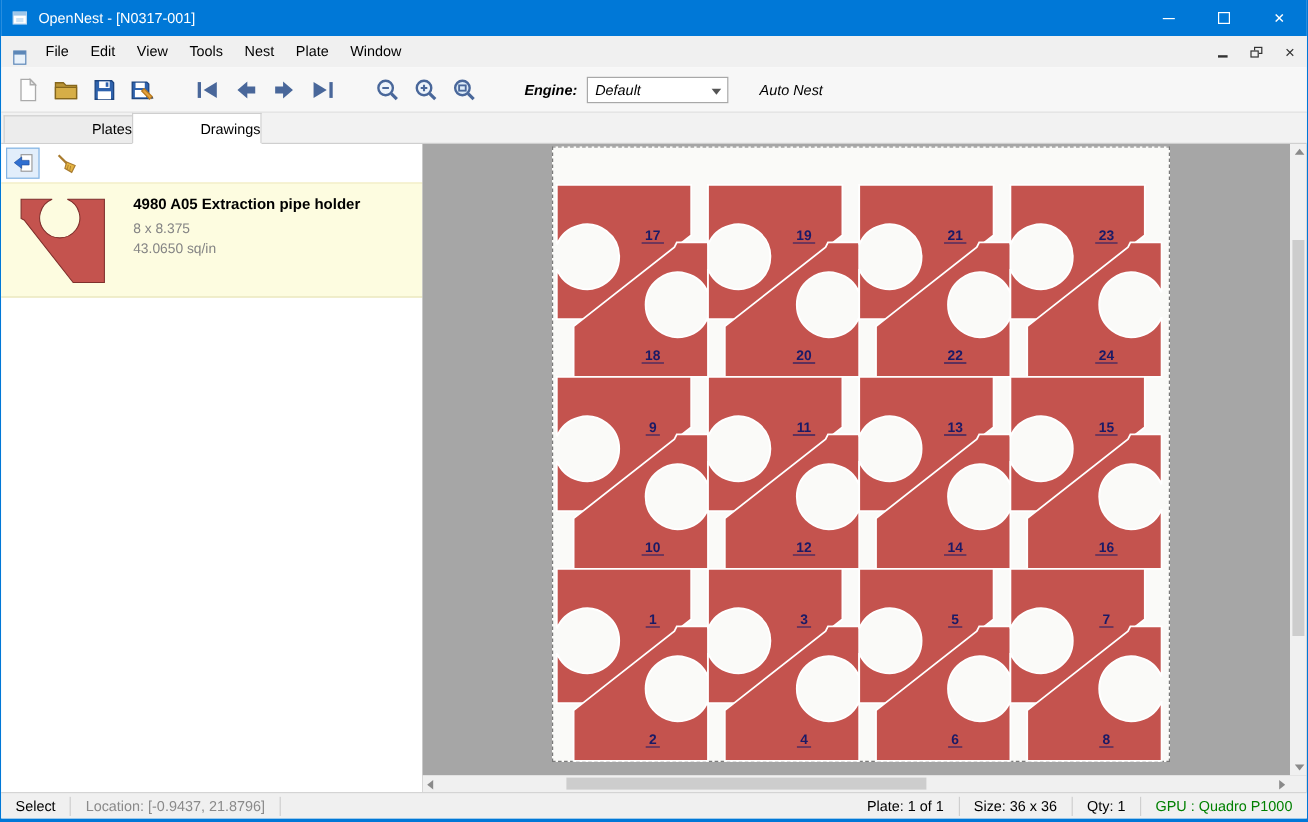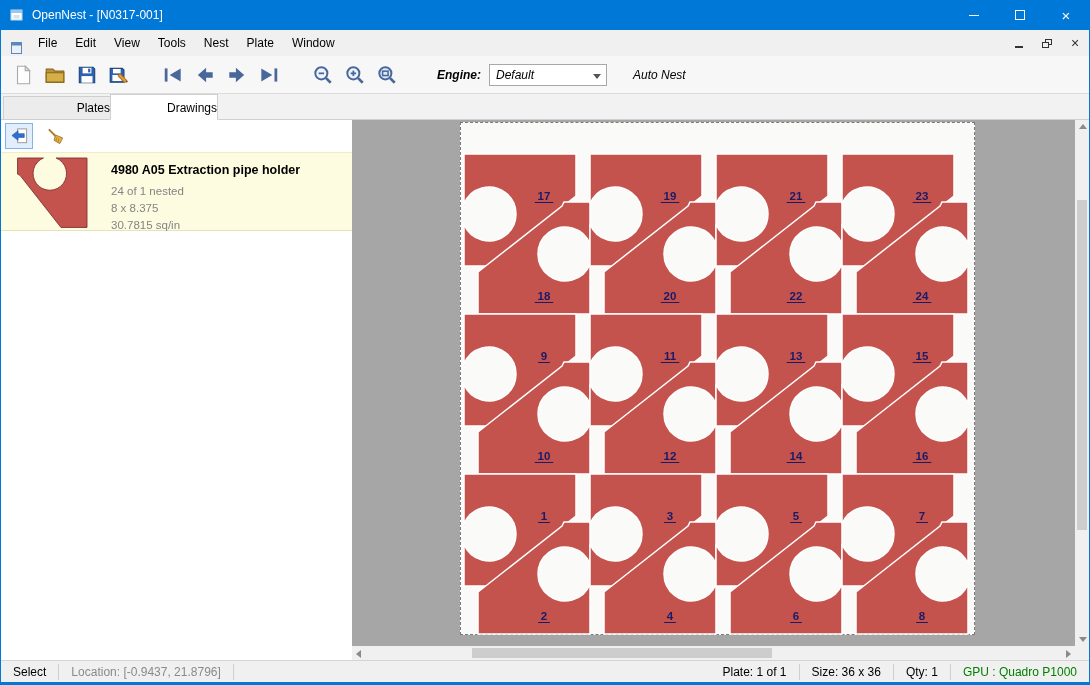--- a/index.html
+++ b/index.html
@@ -46,21 +46,21 @@
   .tab.active { background:#fff; height:26px; line-height:26px; margin-bottom:-1px; border-bottom:1px solid #fff; }
 
   
   .content { flex:1; display:flex; min-height:0; }
   .left-panel { width:351px; background:#fff; display:flex; flex-direction:column; }
   .panel-toolbar { height:32px; display:flex; align-items:center; padding:3px 4px; gap:8px; }
   .panel-btn { width:28px; height:26px; display:flex; align-items:center; justify-content:center; background:transparent; border:1px solid transparent; }
   .panel-btn svg { width:19px; height:19px; }
   .panel-btn.framed { border:1px solid #84b4e4; background:#e2eefb; }
 
-  .drawing-item { background:#fdfce0; border-top:1px solid #f0ecc4; border-bottom:1px solid #e7e3b8; display:flex; padding:8px 6px; height:79px; }
+  .drawing-item { background:#fdfce0; border-top:1px solid #f0ecc4; border-bottom:1px solid #e7e3b8; display:flex; padding:8px 6px; height:96px; }
   .thumb { width:92px; flex:0 0 92px; display:flex; align-items:center; justify-content:center; }
   .item-info { padding-left:12px; padding-top:2px; }
   .item-title { font-weight:bold; font-size:12.5px; color:#000; margin-bottom:6px; }
   .item-line { color:#848484; font-size:11.5px; line-height:17px; }
 
   .canvas { flex:1; background:#a6a6a6; position:relative; overflow:hidden; }
   .plate { position:absolute; left:108px; top:2px; width:515px; height:513px; background:#fafaf8; border:1px dashed #7a7a7a; }
   .plate svg { position:absolute; left:0; top:0; }
 
   
@@ -247,23 +247,22 @@
           </button>
       </div>
       <div class="drawing-item">
         <div class="thumb">
           <svg width="88" height="80" viewBox="0 0 88 80">
             <path id="thumb-shape" d="M0 0 L112 0 L112 42 L28 108 L26 112 L0 112 L0 70.2 A27 27 0 1 0 0 49.8 Z" transform="translate(78,6) rotate(90) scale(0.62)" fill="#c4534e" stroke="#7e2f2c" stroke-width="1.4"></path>
           </svg>
         </div>
         <div class="item-info">
           <div class="item-title">4980 A05 Extraction pipe holder</div>
-          <div class="item-line">24 of 1 nested</div>
           <div class="item-line">8 x 8.375</div>
-          <div class="item-line">30.7815 sq/in</div>
+          <div class="item-line">43.0650 sq/in</div>
         </div>
       </div>
     </div>
 
     <div class="canvas" style="background: rgb(166, 166, 166);">
       <div class="plate">
         <svg id="nest-svg" width="515" height="513" viewBox="0 0 515 513">
             <g transform="translate(3 31)">
               <path d="M0 0 L112 0 L112 42 L28 108 L26 112 L0 112 L0 70.2 A27 27 0 1 0 0 49.8 Z" fill="#c4534e" stroke="#ffffff" stroke-width="1.5"></path>
               <path d="M0 0 L112 0 L112 42 L28 108 L26 112 L0 112 L0 70.2 A27 27 0 1 0 0 49.8 Z" fill="#c4534e" stroke="#ffffff" stroke-width="1.5" transform="translate(126 160) rotate(180)"></path>

